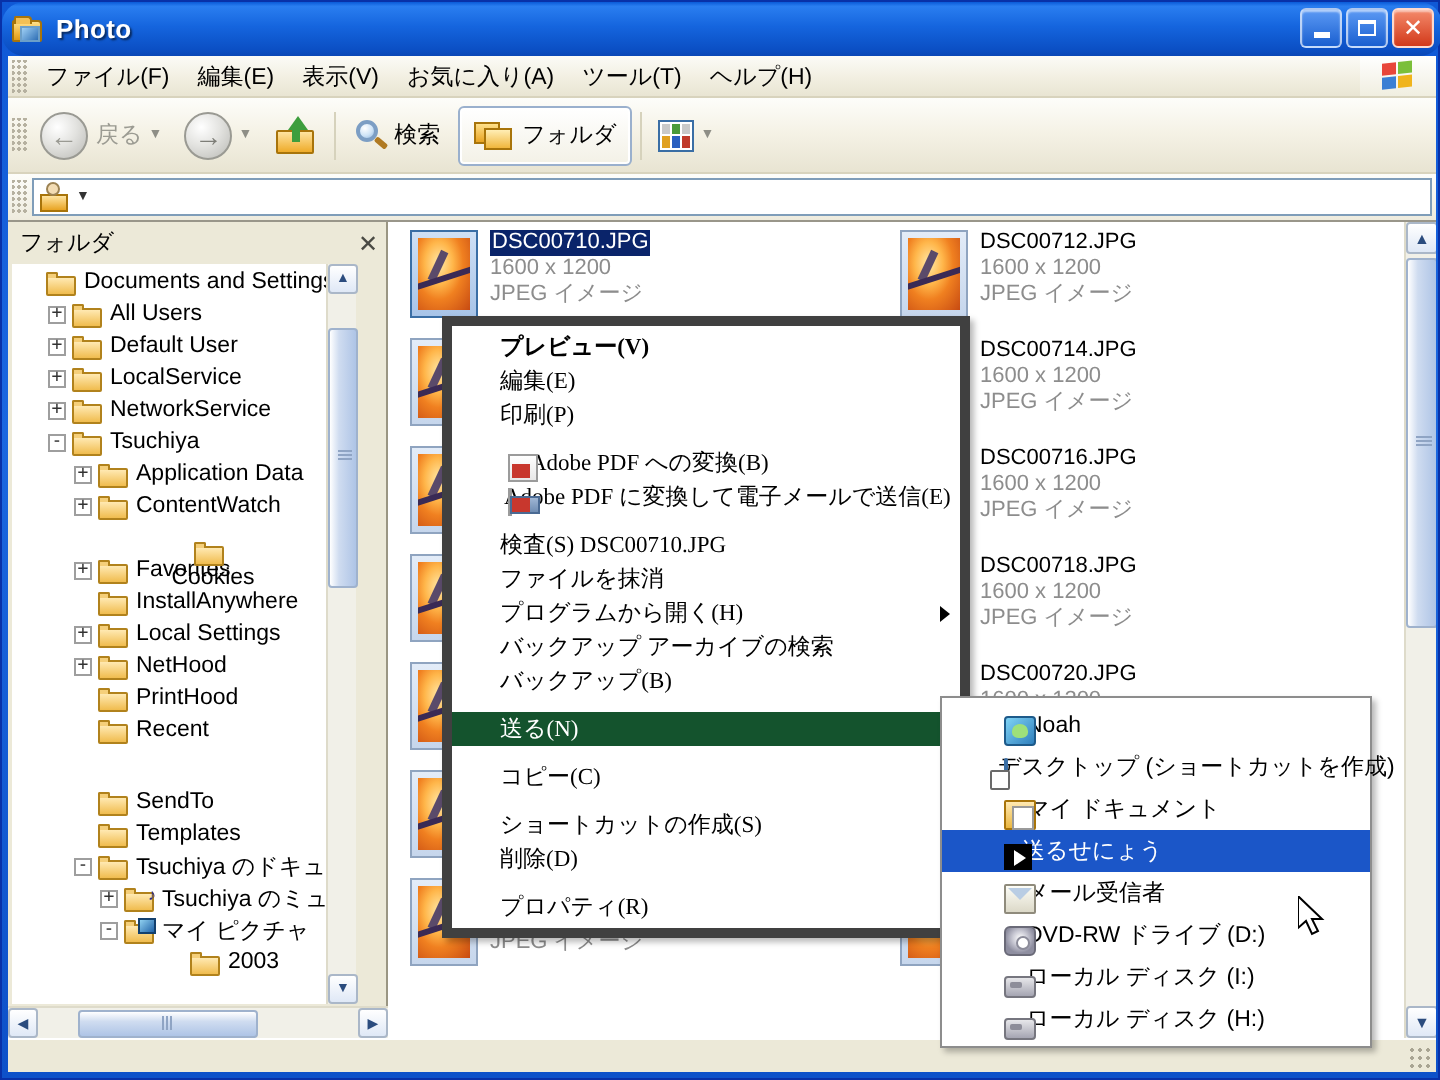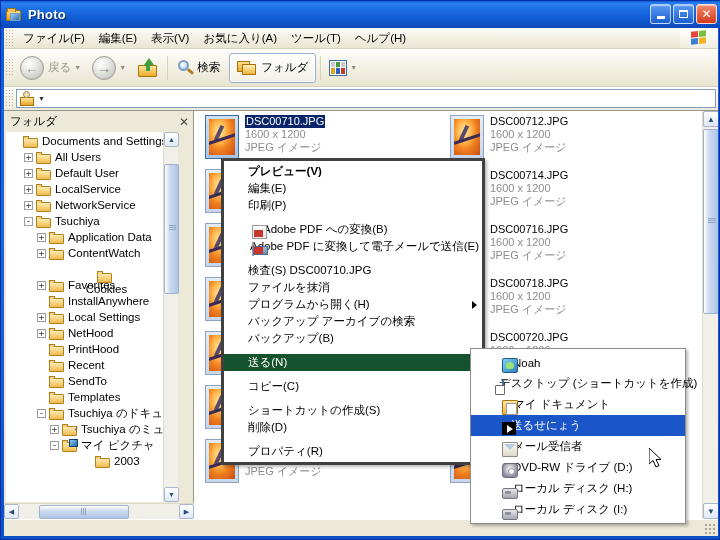--- a/index.html
+++ b/index.html
@@ -17,21 +17,21 @@
     position: absolute; left: 0; top: 0;
     width: 720px; height: 540px;
     background: linear-gradient(180deg,#0f58d6 0%,#1b67e0 40%,#0d51c9 100%);
     border: 1px solid #0831a8;
   }
 
   
   #titlebar {
     position: absolute; left: 0; top: 0; width: 720px; height: 27px;
     background: linear-gradient(180deg,#0a5ad8 0%,#2a7ef0 8%,#1565de 45%,#0b4fc4 88%,#0a47b6 100%);
-    display: flex; align-items: center;
+    display: flex; align-items: center; border-radius: 11px;
   }
   #titlebar .ticon {
     width: 18px; height: 16px; margin-left: 4px; margin-right: 5px;
     position: relative;
   }
   .folderglyph {
     position:absolute; left:1px; top:3px; width:15px; height:11px;
     background: linear-gradient(180deg,#ffe08a 0%,#f2b63c 60%,#e09a16 100%);
     border: 1px solid #a8740a; border-radius: 1px 2px 1px 1px;
   }
@@ -342,24 +342,25 @@
   }
   #status-grip {
     position:absolute; right:2px; bottom:1px; width:12px; height:12px;
     background-image: radial-gradient(circle, #a9a593 0.8px, transparent 1px);
     background-size: 4px 4px;
   }
 
   
   #ctxmenu {
     position:absolute; left:217px; top:130px; width:264px;
-    background:#fff; border:3px solid #404040;
+    background:#fff; border:5px solid #404040;
     box-shadow: 2px 2px 3px rgba(0,0,0,0.28);
     padding:2px 0;
     z-index: 50;
+    font-family: Liberation Serif, serif;
   }
   .ctxrow {
     height:17px; display:flex; align-items:center;
     padding-left:24px; padding-right:8px;
     font-size:11.5px; color:#000; white-space:nowrap; position:relative;
   }
   .ctxrow.bold { font-weight:bold; }
   .ctxrow.sel { background:#14532d; color:#fff; }
   .ctxsep { height:1px; background:#d4d0c8; margin:3px 2px 3px 2px;
             border-bottom:1px solid #fff; }
@@ -664,21 +665,21 @@
               <span>PrintHood</span>
             </div>
             <div class="tree-row" style="padding-left: 30px;">
               <span class="exp blank"></span>
               <span class="ficon">
                 <span class="body"></span>
                 <span class="tab"></span>
               </span>
               <span>Recent</span>
             </div>
-            <div class="tree-row" style="padding-left: 30px;">
+            <div class="tree-row" style="padding-left: 30px; margin-top: 20px;">
               <span class="exp blank"></span>
               <span class="ficon">
                 <span class="body"></span>
                 <span class="tab"></span>
               </span>
               <span>SendTo</span>
             </div>
             <div class="tree-row" style="padding-left: 30px;">
               <span class="exp blank"></span>
               <span class="ficon">
@@ -977,25 +978,25 @@
         <div class="subrow">
           <span class="subicon ic-mail"></span>
           <span>メール受信者</span>
         </div>
         <div class="subrow">
           <span class="subicon ic-dvd"></span>
           <span>DVD-RW ドライブ (D:)</span>
         </div>
         <div class="subrow">
           <span class="subicon ic-disk"></span>
-          <span>ローカル ディスク (H:)</span>
+          <span>ローカル ディスク (I:)</span>
         </div>
         <div class="subrow">
           <span class="subicon ic-disk"></span>
-          <span>ローカル ディスク (I:)</span>
+          <span>ローカル ディスク (H:)</span>
         </div>
       </div>
 
     <svg id="cursor" width="16" height="22">
       <polygon points="0,0 0,16 4,12.5 7,19 10,17.5 7,11.5 12,11.5" fill="#fff" stroke="#000" stroke-width="1"></polygon>
     </svg>
 
   </div>
 </div>
 

